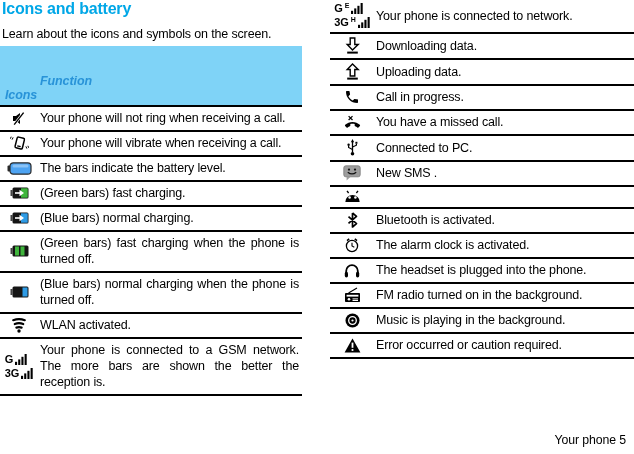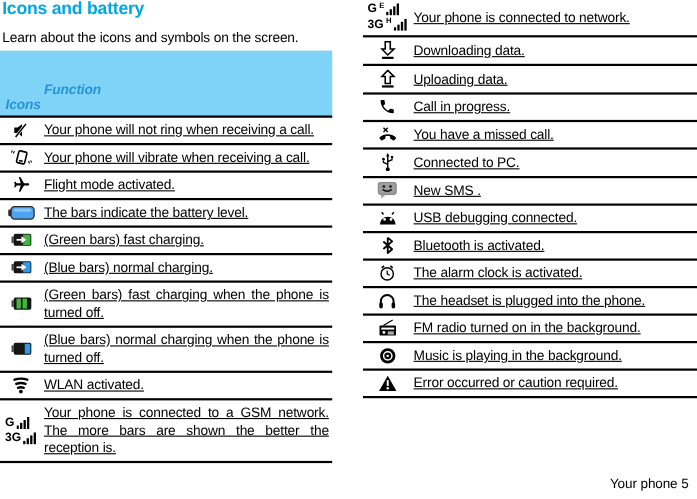--- a/index.html
+++ b/index.html
@@ -35,21 +35,21 @@
   .th-function { padding-left:2px;margin-top:12px; }
   .trow {
     display:flex; align-items:center;
     border-bottom:2px solid #000;
     padding:3px 0 4px;
   }
   .icell { width:38px; flex-shrink:0; display:flex; justify-content:center; align-items:center; }
   .right-table .icell { width:44px; }
   .tcell {
     flex:1; font-size:12.5px; line-height:16px;
-    text-align:justify; letter-spacing:-0.15px; padding:0 3px 0 2px;text-decoration:underline;
+    text-align:justify; letter-spacing:-0.15px; padding:0 3px 0 2px;
   }
   .icon { display:inline-flex; align-items:center; justify-content:center; }
   .sigcol { display:flex; flex-direction:column; gap:3px; }
   .sigline { display:flex; align-items:flex-end; gap:2px; }
   .sigtxt { font-size:11px; font-weight:bold; line-height:11px; }
   .sigsup { font-size:7px; font-weight:bold; line-height:7px; align-self:flex-start; margin-top:-1px; }
   .page-footer {
     position:absolute; right:8px; bottom:7px;
     font-size:12.3px; letter-spacing:-0.1px;
   }
@@ -86,32 +86,20 @@
                 <g transform="rotate(14 9.5 8)">
                   <rect x="6" y="2.5" width="7.5" height="11" rx="1.3" fill="none" stroke="#000" stroke-width="1.5"></rect>
                   <rect x="8" y="10.6" width="3.5" height="1.4" fill="#000"></rect>
                 </g>
                 <path d="M3.1 2.4 L2.1 4.6 M1.2 1.7 L0.4 3.7" stroke="#000" stroke-width="1" fill="none"></path>
                 <path d="M15.9 11.4 L16.9 13.6 M17.9 10.8 L18.7 12.8" stroke="#000" stroke-width="1" fill="none"></path>
               </svg>
             </span>
           </div>
           <div class="tcell">Your phone will vibrate when receiving a call.</div>
-        </div>
-        <div class="trow">
-          <div class="icell">
-            <span class="icon">
-              <svg width="17" height="16" viewBox="0 0 24 24">
-                <g transform="rotate(90 12 12)">
-                  <path fill="#000" d="M21.5 15.5v-2l-8.5-5V3c0-.83-.67-1.5-1.5-1.5S10 2.17 10 3v5.5l-8.5 5v2l8.5-2.5v5.5l-2.25 1.69V22L11.5 21l3.75 1v-1.81L13 18.5V13l8.5 2.5z"></path>
-                </g>
-              </svg>
-            </span>
-          </div>
-          <div class="tcell">Flight mode activated.</div>
         </div>
         <div class="trow">
           <div class="icell">
             <span class="icon">
               <svg width="25" height="13" viewBox="0 0 25 13">
                 <rect x="0.5" y="3.5" width="3" height="6" rx="1" fill="#2a2a2a"></rect>
                 <rect x="3" y="0.8" width="21" height="11.4" rx="3.2" style="fill:var(--battery-blue)" stroke="#2a2a2a" stroke-width="1.2"></rect>
                 <rect x="5.5" y="2.6" width="16" height="3" rx="1.5" fill="#ffffff" opacity="0.35"></rect>
               </svg>
             </span>
@@ -323,21 +311,20 @@
             <span class="icon">
               <svg width="17" height="13" viewBox="0 0 17 13">
                 <path d="M1.3 12 a7.2 7 0 0 1 14.4 0 z" fill="#000"></path>
                 <circle cx="5.6" cy="7.5" r="1.25" fill="#fff"></circle>
                 <circle cx="11.4" cy="7.5" r="1.25" fill="#fff"></circle>
                 <line x1="4.6" y1="3" x2="3" y2="0.8" stroke="#000" stroke-width="1.3"></line>
                 <line x1="12.4" y1="3" x2="14" y2="0.8" stroke="#000" stroke-width="1.3"></line>
               </svg>
             </span>
           </div>
-          <div class="tcell">USB debugging connected.</div>
         </div>
         <div class="trow">
           <div class="icell">
             <span class="icon">
               <svg width="11" height="16" viewBox="0 0 11 16">
                 <path d="M5.5 1 L5.5 15 L9.5 11.6 L1.5 4.6 M5.5 1 L9.5 4.4 L1.5 11.4" stroke="#000" stroke-width="1.7" fill="none" stroke-linejoin="round"></path>
               </svg>
             </span>
           </div>
           <div class="tcell">Bluetooth is activated.</div>

